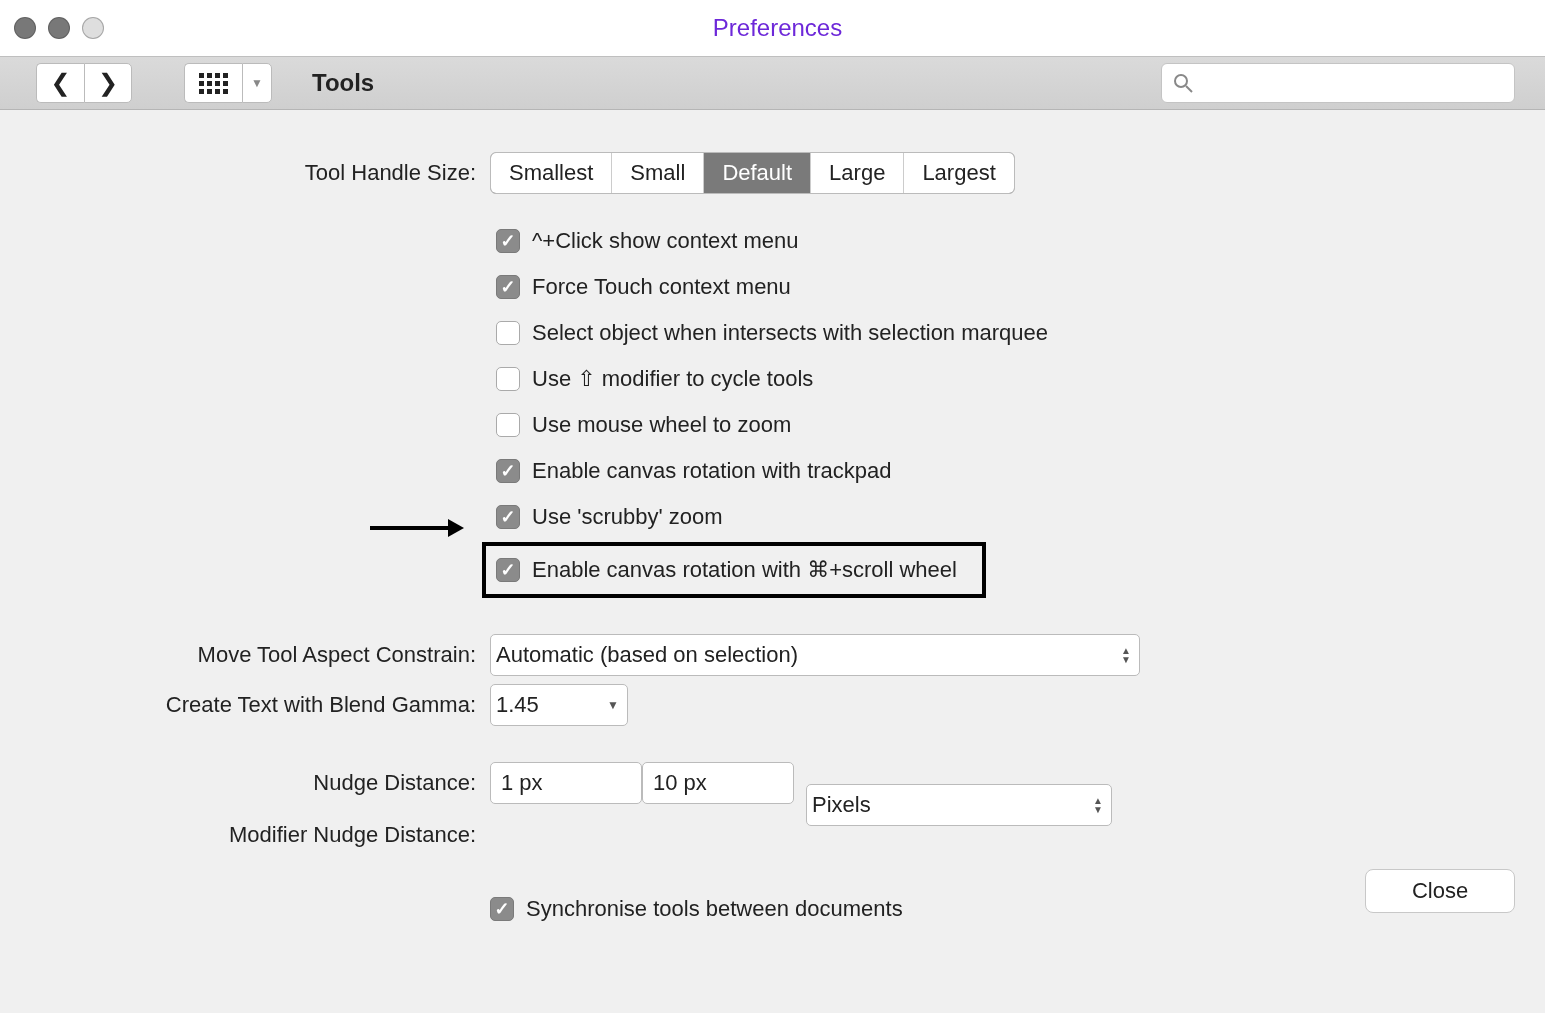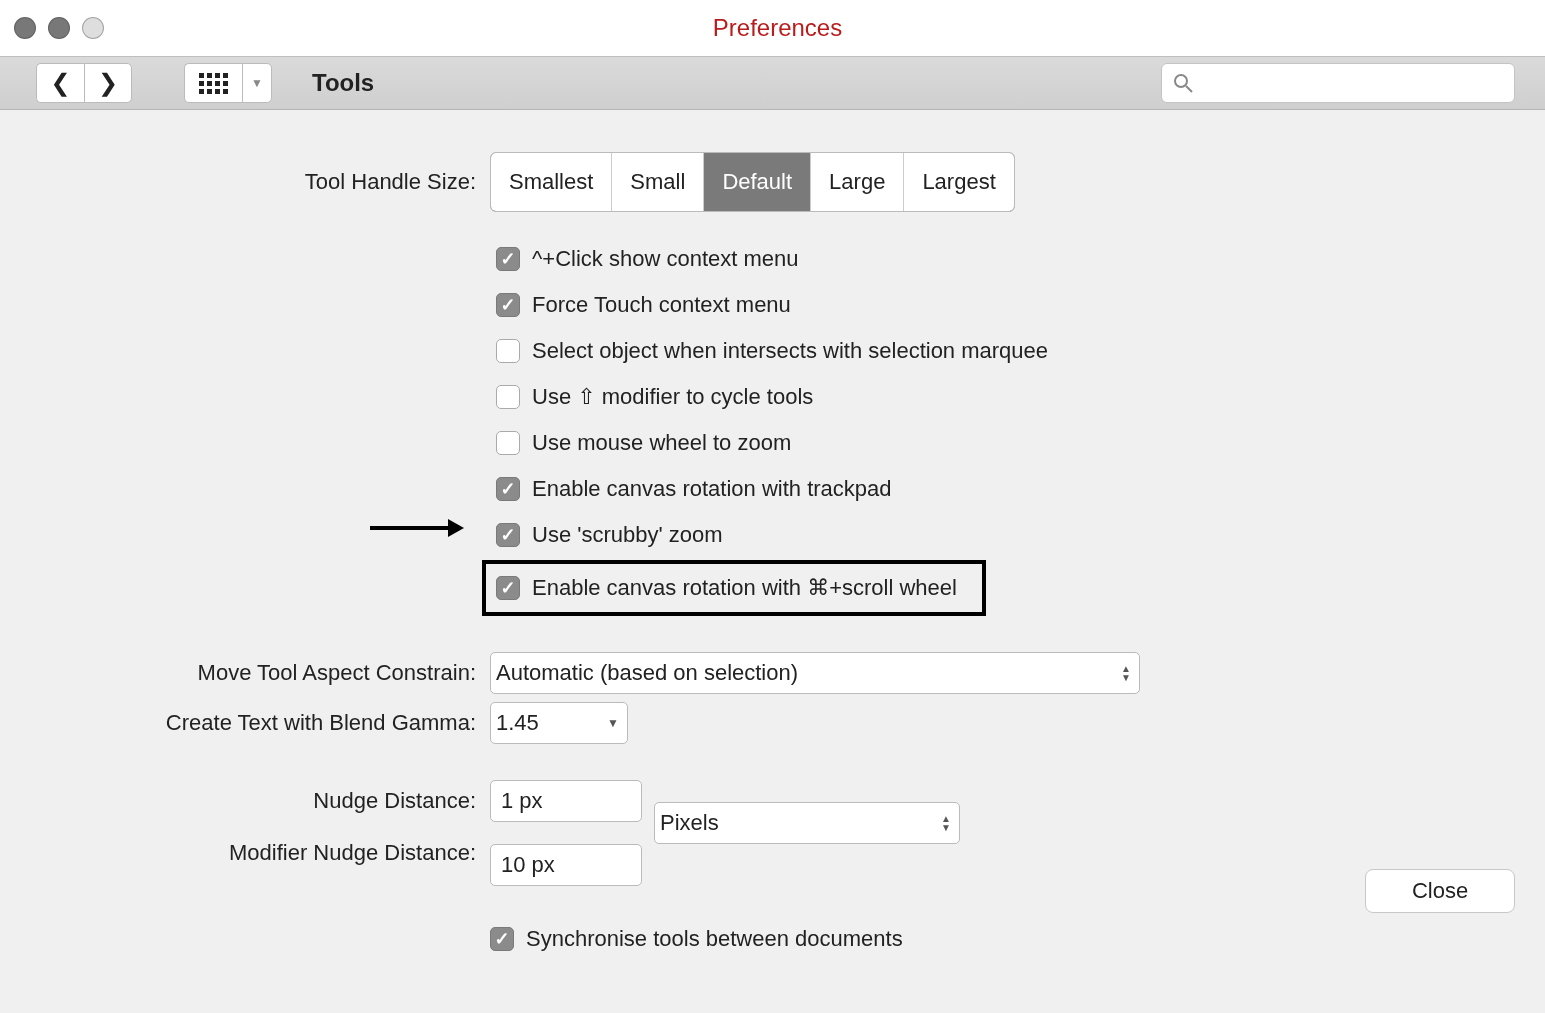--- a/index.html
+++ b/index.html
@@ -35,21 +35,21 @@
     border: 1px solid rgba(0,0,0,0.2);
   }
   .traffic-light.min { background: #787878; }
   .traffic-light.max { background: #dedede; border: 1px solid rgba(0,0,0,0.25); }
   .title {
     position: absolute;
     left: 10px; right: 0;
     text-align: center;
     font-size: 24px;
     font-weight: 500;
-    color: #b91c1c;
+    color: #6d28d9;
     pointer-events: none;
   }
 
   
   .toolbar {
     height: 54px;
     background: linear-gradient(#dadada,#cfcfcf);
     display: flex;
     align-items: center;
     padding: 0 10px;
@@ -155,21 +155,21 @@
     gap:10px;
   }
 
   
   .seg-control {
     display:flex;
     border: 1px solid #bbb;
     border-radius: 6px;
     overflow:hidden;
     background:#737373;
-    height: 60px;
+    height: 42px;
   }
   .seg {
     padding: 0 18px;
     display:flex;
     align-items:center;
     justify-content:center;
     border-right: 1px solid #ccc;
     background:#fff;
     font-size: 22px;
     color:#222;
@@ -444,21 +444,21 @@
           </span>
       </div>
     </div>
   </div>
 
   <div class="row" style="margin-top:36px;align-items:flex-start">
     <div style="width:490px;display:flex;flex-direction:column;gap:10px;align-items:flex-end">
       <div class="nudge-label" style="height:42px;display:flex;align-items:center">Nudge Distance:</div>
       <div class="nudge-label" style="height:42px;display:flex;align-items:center">Modifier Nudge Distance:</div>
     </div>
-    <div style="display:flex;flex-direction:column;gap:22px">
+    <div style="display:flex;flex-direction:row;gap:0">
       <div class="text-input">
         <span>1 px</span>
       </div>
       <div class="text-input">
         <span>10 px</span>
       </div>
     </div>
     <div style="margin-left:12px;margin-top:22px">
       <div class="combo medium">
         <span>Pixels</span>

